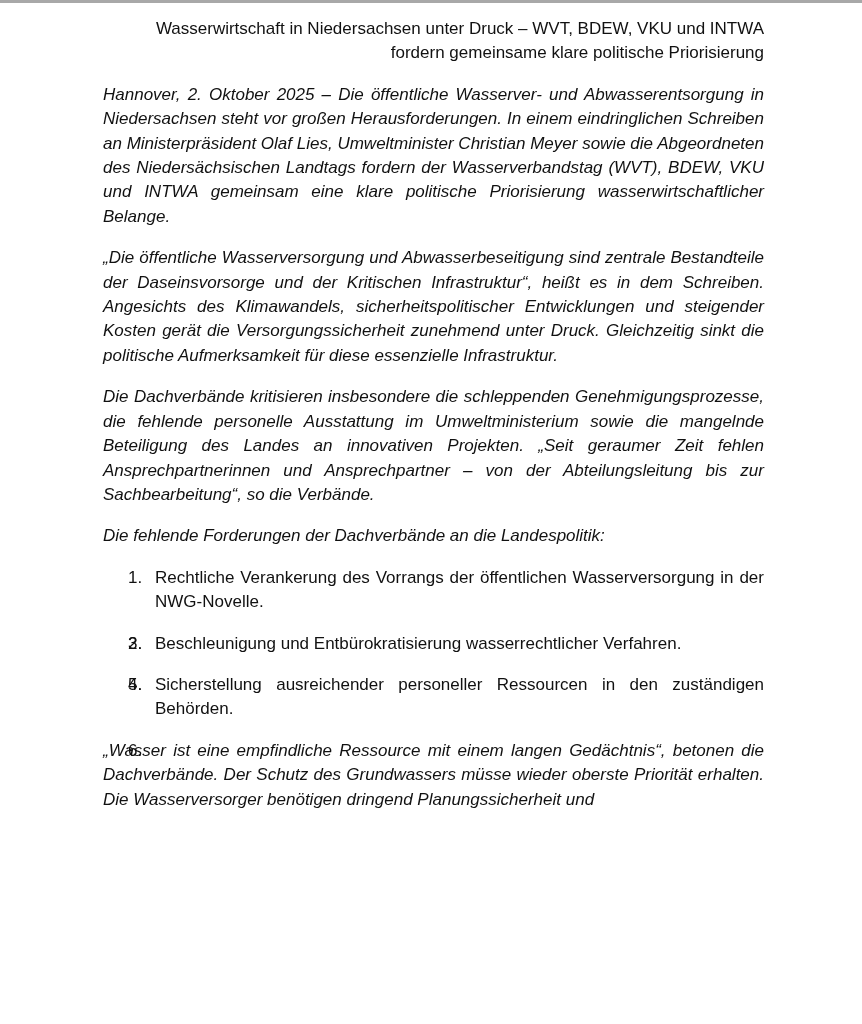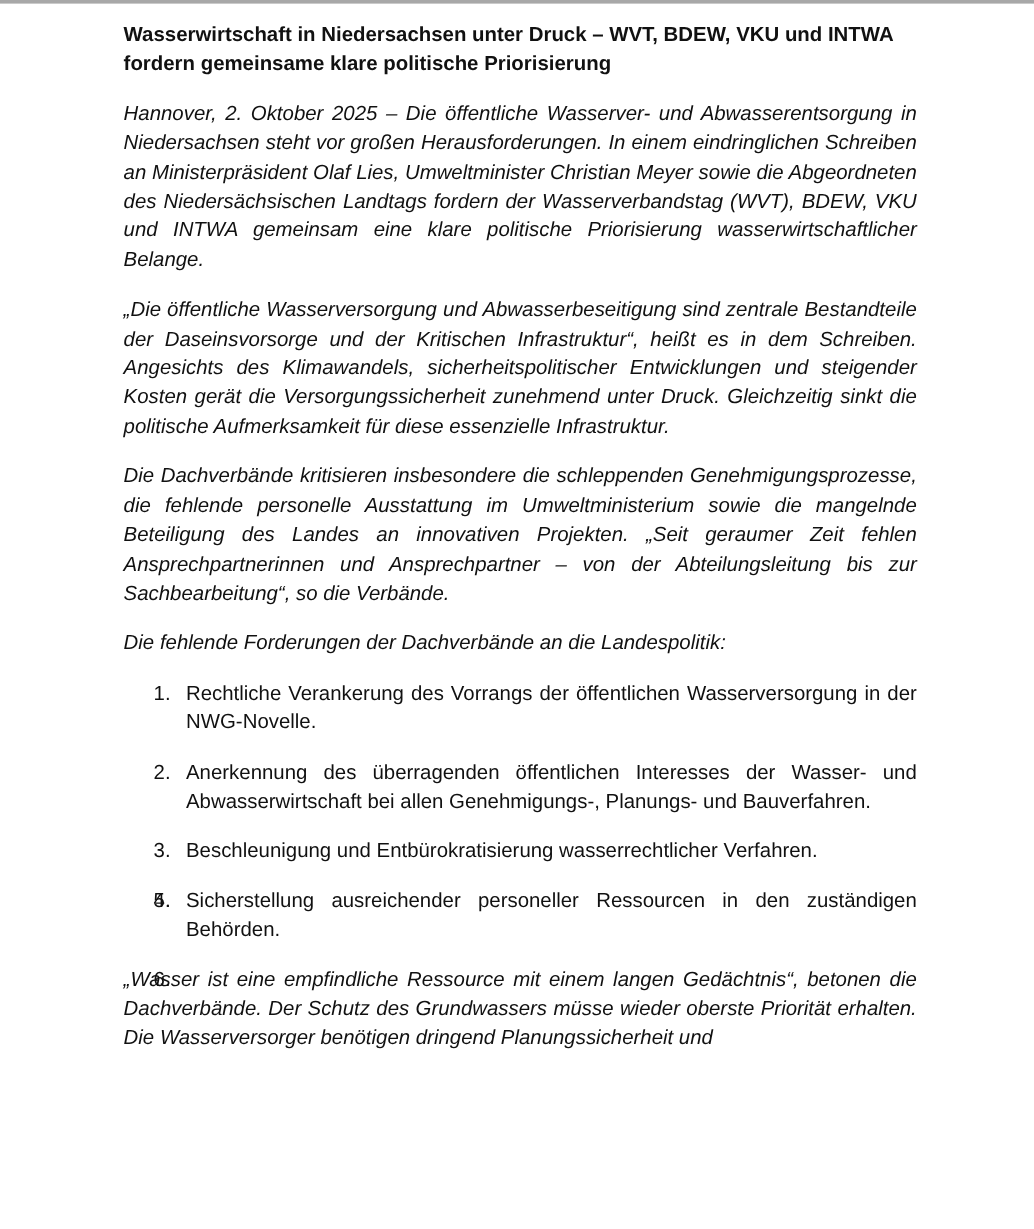--- a/index.html
+++ b/index.html
@@ -25,22 +25,23 @@
     top: 17px;
     width: 661px;
     font-size: 17px;
     line-height: 24.4px;
   }
   .doc-type {
     font-weight: bold;
     margin: 0 0 17px 0;
   }
   .headline {
-    font-weight: bold;
+    font-weight: normal;
     margin: 0 0 17px 0;
+    text-align: right;
   }
   .para {
     margin: 0 0 17px 0;
     text-align: justify;
     font-style: italic;
   }
   .para.left { text-align: left; }
   ol.demands {
     list-style: none;
     margin: 0;
@@ -73,21 +74,20 @@
 
   <p class="para left">Die fehlende Forderungen der Dachverbände an die Landespolitik:</p>
 
   <ol class="demands">
     <li>
       <span class="num">1.</span>
       <span>Rechtliche Verankerung des Vorrangs der öffentlichen Wasserversorgung in der NWG-Novelle.</span>
     </li>
     <li>
       <span class="num">2.</span>
-      <span>Anerkennung des überragenden öffentlichen Interesses der Wasser- und Abwasserwirtschaft bei allen Genehmigungs-, Planungs- und Bauverfahren.</span>
     </li>
     <li>
       <span class="num">3.</span>
       <span>Beschleunigung und Entbürokratisierung wasserrechtlicher Verfahren.</span>
     </li>
     <li>
       <span class="num">4.</span>
     </li>
     <li>
       <span class="num">5.</span>

